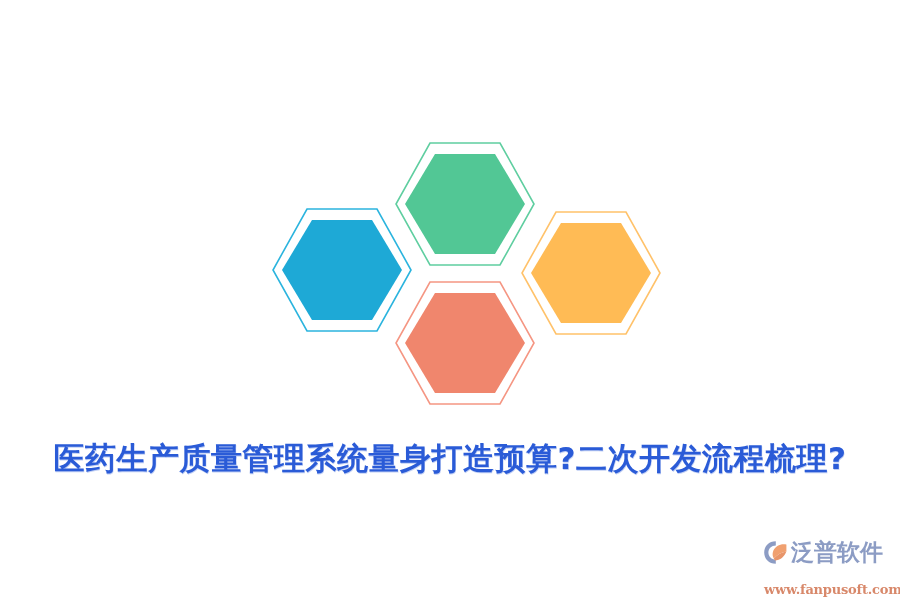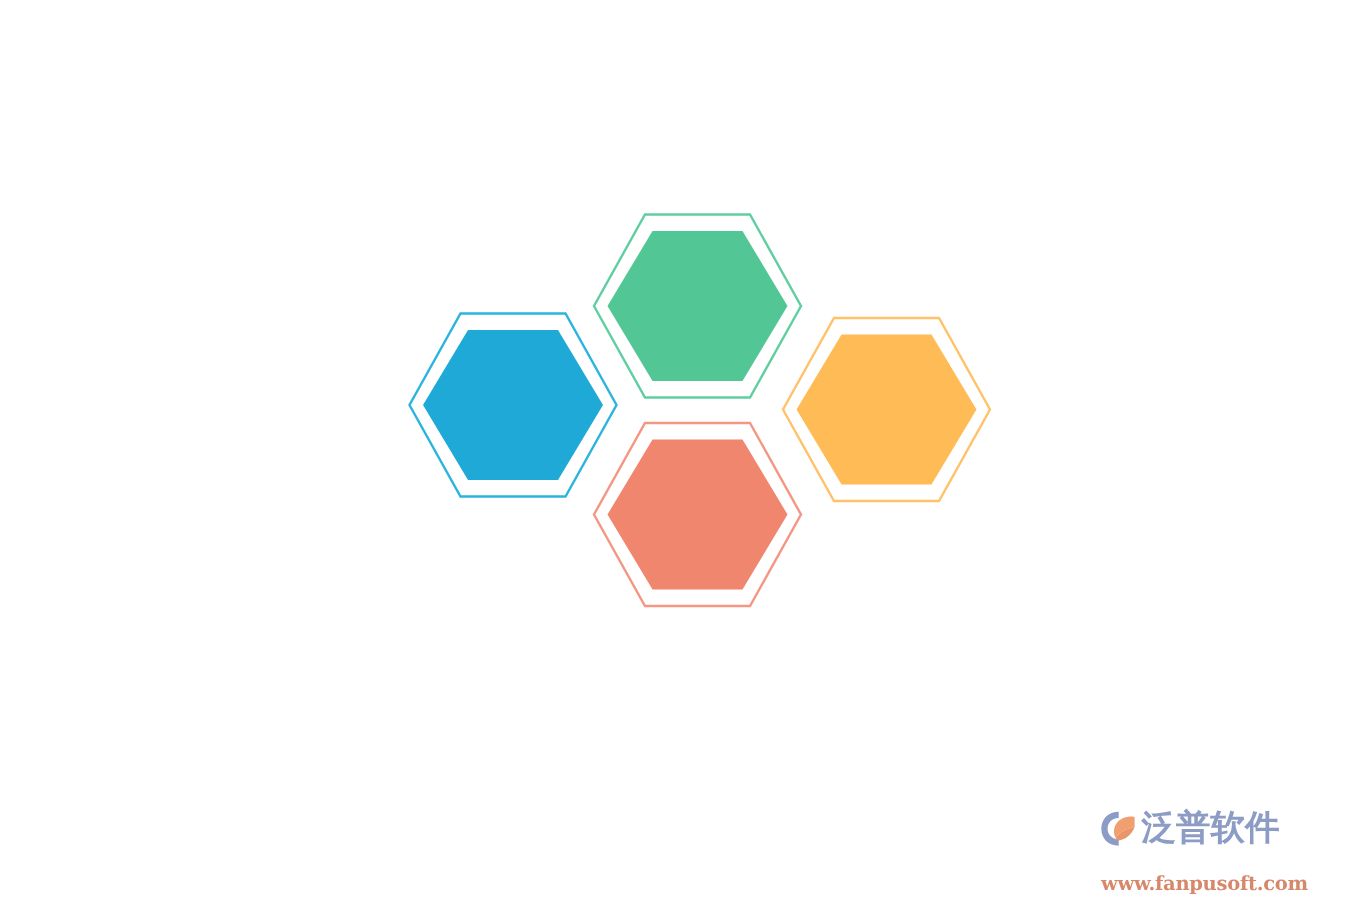--- a/index.html
+++ b/index.html
@@ -62,21 +62,21 @@
     font-weight: 700;
     letter-spacing: 0.5px;
     color: #2a5bd7;
     white-space: nowrap;
     text-shadow: 0.6px 0.6px 0 rgba(120,150,230,0.45);
   }
 
   
   .watermark {
     position: absolute;
-    left: 732px;
+    left: 762px;
     top: 538px;
     width: 130px;
     height: 48px;
   }
   .wm-row {
     display: flex;
     align-items: center;
     height: 28px;
   }
   .wm-mark {
@@ -137,20 +137,23 @@
 
     <div class="hex-unit hex-salmon">
       <svg viewBox="0 0 140 124" xmlns="http://www.w3.org/2000/svg" aria-hidden="true">
         <polygon points="35,1 105,1 139,62 105,123 35,123 1,62" fill="none" stroke="#F59683" stroke-width="1.6"></polygon>
         <polygon points="40,12 100,12 130,62 100,112 40,112 10,62" fill="#F0866D"></polygon>
       </svg>
     </div>
 
   </div>
 
+  <div class="title-bar">
+    <span class="title-text">医药生产质量管理系统量身打造预算?二次开发流程梳理?</span>
+  </div>
 
   <div class="watermark">
     <div class="wm-row">
       <span class="wm-mark">
         <svg viewBox="0 0 27 27" xmlns="http://www.w3.org/2000/svg" aria-hidden="true">
           <path d="M13.8 2.2 C7.0 2.2 2.2 7.0 2.2 13.5 C2.2 20.0 7.0 24.8 13.8 24.8 L13.8 20.6 C9.5 20.6 6.4 17.5 6.4 13.5 C6.4 9.5 9.5 6.4 13.8 6.4 Z" fill="#8C9CC4"></path>
           <path d="M24.4 5.6 C19.0 4.4 13.2 7.0 11.2 12.0 C10.2 14.6 10.5 17.4 11.8 19.6 C14.6 16.0 19.0 13.2 24.4 12.4 Z" fill="#F0A070"></path>
           <path d="M11.8 19.6 C14.6 16.0 19.0 13.2 24.4 12.4 C22.6 17.6 18.0 21.2 13.0 21.4 C12.6 20.9 12.1 20.3 11.8 19.6 Z" fill="#E8956A"></path>
         </svg>
       </span>

